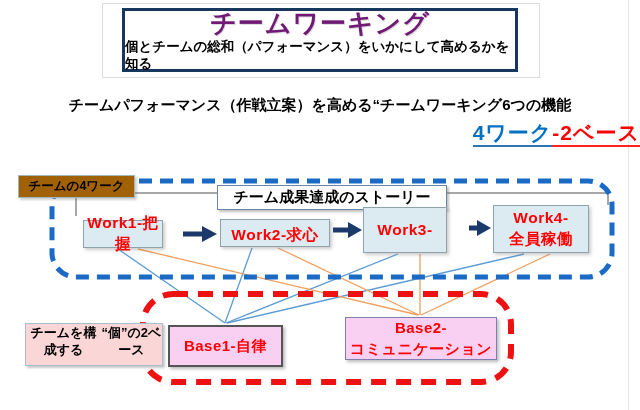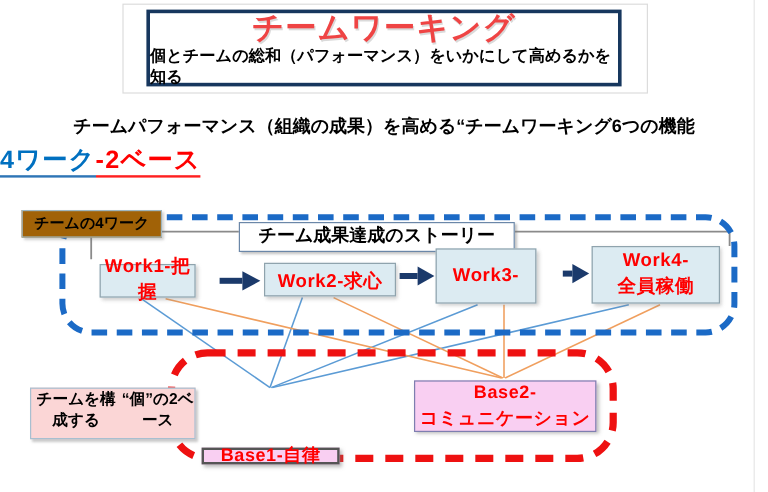--- a/index.html
+++ b/index.html
@@ -14,28 +14,28 @@
   
   #slide-edge{left:628px;top:0;width:0;height:410px;border-left:1px solid #e6e6e6;}
 
   
   #title-box{
     left:122px;top:8px;width:396px;height:64px;background:#ffffff;
     border:3px solid #17375e;box-sizing:border-box;
     display:flex;flex-direction:column;align-items:center;justify-content:center;
     z-index:3;
   }
-  #title-text{color:#ef4444;font-size:26px;font-weight:bold;line-height:30px;letter-spacing:1px;
+  #title-text{color:#701a75;font-size:26px;font-weight:bold;line-height:30px;letter-spacing:1px;
     text-shadow:1px 1px 0 rgba(150,150,150,.35);}
   #subtitle-text{color:#000000;font-size:13.5px;font-weight:bold;line-height:17px;}
 
   
   #intro-line{left:0;top:96px;width:640px;text-align:center;color:#000;
     font-size:15px;font-weight:bold;z-index:3;}
-  #formula-line{left:0;top:119px;width:640px;text-align:left;font-size:21px;
+  #formula-line{left:0;top:119px;width:640px;text-align:right;font-size:21px;
     font-weight:bold;z-index:3;letter-spacing:1px;}
   #formula-blue{color:#0070c0;border-bottom:2.5px solid #2e75b6;padding-bottom:1px;}
   #formula-red{color:#ff0000;border-bottom:2.5px solid #ff2020;padding-bottom:1px;}
 
   
   #lines-layer{left:0;top:0;z-index:1;}
 
   
   #four-work-label{
     left:18px;top:175px;width:117px;height:23px;background:#a16207;
@@ -46,46 +46,46 @@
   #two-base-label{
     left:25px;top:323px;width:138px;height:43px;background:#fbd6d6;
     border:1px solid #a8bfd0;box-sizing:border-box;text-align:center;
     display:flex;flex-direction:row;justify-content:center;
     font-size:13px;font-weight:bold;color:#000;line-height:17px;z-index:4;
     box-shadow:2px 2px 2px rgba(120,120,120,.4);
   }
 
   
   #story-box{
-    left:199px;top:185px;width:230px;height:25px;background:#ffffff;
+    left:217px;top:185px;width:230px;height:25px;background:#ffffff;
     border:1.5px solid #6b87a8;box-sizing:border-box;text-align:center;line-height:22px;
     font-size:15px;font-weight:bold;color:#000;z-index:3;
     box-shadow:2px 2px 2px rgba(120,120,120,.45);
   }
 
   
   .work-box{
     background:#dcebf2;border:1.5px solid #8fa3ad;box-sizing:border-box;
     display:flex;flex-direction:column;align-items:center;justify-content:center;
     color:#ff0000;font-weight:bold;font-size:15.5px;line-height:1.35;text-align:center;
     z-index:3;box-shadow:2px 2px 3px rgba(130,130,130,.4);letter-spacing:0.5px;
   }
   #work-box-1{left:83px;top:220px;width:80px;height:28px;}
   #work-box-2{left:220px;top:219px;width:110px;height:28px;justify-content:flex-end;}
   #work-box-3{left:363px;top:207px;width:84px;height:46px;}
-  #work-box-4{left:493px;top:205px;width:107px;height:48px;}
+  #work-box-4{left:493px;top:205px;width:96px;height:48px;}
 
   
   .base-box{
     background:#f9cff2;box-sizing:border-box;
     display:flex;flex-direction:column;align-items:center;justify-content:center;
     color:#ff0000;font-weight:bold;font-size:15px;line-height:1.35;text-align:center;
     z-index:3;box-shadow:2px 2px 3px rgba(120,120,120,.5);letter-spacing:0.5px;
   }
-  #base-box-1{left:168px;top:325px;width:115px;height:14px;border:2px solid #555555;margin-top:48px;}
+  #base-box-1{left:168px;top:325px;width:115px;height:42px;border:2px solid #555555;}
   #base-box-2{left:345px;top:317px;width:152px;height:43px;border:1.5px solid #7e7eb0;}
 </style>
 </head>
 <body>
 
 <div id="canvas">
 
   <div id="title-placeholder" class="abs"></div>
   <div id="slide-edge" class="abs"></div>
 
@@ -118,21 +118,21 @@
       <line x1="469" y1="228" x2="477" y2="228" stroke-width="5"></line>
       <polygon points="477,220 491,228 477,236" stroke="none"></polygon>
     </g>
   </svg>
 
   <div id="title-box" class="abs">
     <div id="title-text">チームワーキング</div>
     <div id="subtitle-text">個とチームの総和（パフォーマンス）をいかにして高めるかを知る</div>
   </div>
 
-  <div id="intro-line" class="abs">チームパフォーマンス（組織の成果）を高める“チームワーキング6つの機能</div>
+  <div id="intro-line" class="abs">チームパフォーマンス（作戦立案）を高める“チームワーキング6つの機能</div>
   <div id="formula-line" class="abs">
     <span id="formula-blue">4ワーク</span><span id="formula-red">-2ベース</span>
   </div>
 
   <div id="four-work-label" class="abs">チームの4ワーク</div>
   <div id="story-box" class="abs">チーム成果達成のストーリー</div>
 
   <div id="work-box-1" class="abs work-box">
     <span>Work1-把握</span>
       <span></span>

